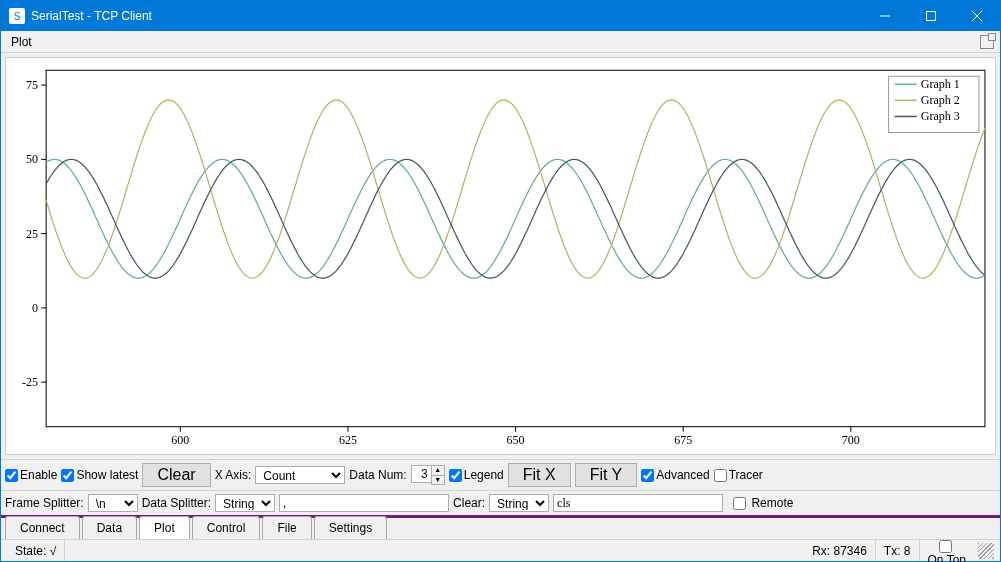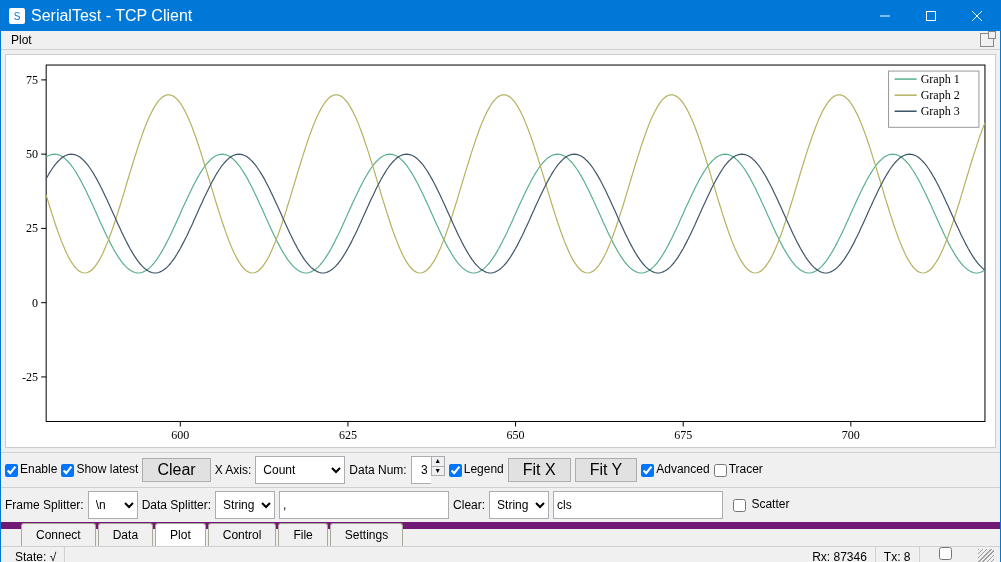--- a/index.html
+++ b/index.html
@@ -1,45 +1,45 @@
 <!DOCTYPE html>
 <html><head>
 <meta charset="utf-8">
 <style>
 * { box-sizing: border-box; margin: 0; padding: 0; font-family: "Microsoft YaHei", sans-serif; font-size: 12px; }
 html, body { width: 1001px; height: 562px; overflow: hidden; }
 .window { width: 1001px; height: 562px; display: flex; flex-direction: column; background: #f0f0f0; border: 1px solid #0078d7; }
 .titlebar { height: 30px; background: #0078d7; color: #fff; display: flex; align-items: center; padding-left: 8px; }
 .titlebar .icon { width: 16px; height: 16px; background: #fff; border-radius: 2px; margin-right: 6px; display:flex; align-items:center; justify-content:center; color:#0078d7; font-size:10px; }
-.titlebar .title { flex: 1; font-size: 16px; }
+.titlebar .title { flex: 1; font-size: 12px; }
 .titlebar .winbtn { width: 46px; height: 30px; display: flex; align-items: center; justify-content: center; color: #fff; }
 .menubar { height: 22px; background: #f0f0f0; display: flex; align-items: center; padding: 0 4px; border-bottom: 1px solid #d0d0d0; justify-content: space-between; }
 .menubar .label { padding: 2px 6px; }
 .menubar .dock { width: 14px; height: 14px; border: 1px solid #888; margin-right: 2px; position:relative; }
 .menubar .dock::after{content:"";position:absolute;top:-3px;right:-3px;width:6px;height:6px;border:1px solid #888;background:#f0f0f0;}
 .plotarea { flex: 1; background: #fff; position: relative; margin: 4px; border: 1px solid #ccc; }
 .plotarea svg { width: 100%; height: 100%; display: block; }
 .tick { stroke: #000; stroke-width: 1; }
 .tick-label { font-size: 12px; fill: #000; font-family: "Microsoft YaHei", serif; }
 .legend-box { fill: #fff; stroke: #999; }
 .legend-text { font-size: 12px; fill: #000; font-family: serif; }
 .series1 { stroke: #5ab08f; stroke-width: 1.2; fill: none; }
 .series2 { stroke: #b5b25f; stroke-width: 1.2; fill: none; }
 .series3 { stroke: #3f566a; stroke-width: 1.2; fill: none; }
 .toolbar { display: flex; align-items: center; padding: 3px 4px; gap: 4px; background: #f0f0f0; border-top: 1px solid #d0d0d0; flex-wrap: nowrap; }
 .toolbar label, .toolbar span { font-size: 12px; white-space: nowrap; }
 .btn { background: #e1e1e1; border: 1px solid #adadad; padding: 2px 14px; font-size: 16px; cursor: pointer; }
-select, input[type=text] { border: 1px solid #abadb3; padding: 1px 3px; font-size: 12px; background: #fff; height: 28px; }
+select, input[type=text] { border: 1px solid #abadb3; padding: 1px 3px; font-size: 12px; background: #fff; height: 18px; }
 input[type=checkbox] { margin-right: 2px; vertical-align: middle; }
 .spinner { display: inline-flex; }
 .spinner input { width: 20px; text-align: right; border-right: none; }
 .spinner .sp { display:flex; flex-direction:column; }
 .spinner .sp div { width: 14px; height: 10px; border: 1px solid #abadb3; background: #f0f0f0; font-size: 7px; line-height: 7px; text-align: center; cursor: pointer; }
 .spinner .sp div:first-child { border-bottom: none; }
-.tabs { display: flex; background: #f0f0f0; border-top: 7px solid #701a75; padding-left: 20px; height: 24px; align-items: flex-end; }
+.tabs { display: flex; background: #f0f0f0; border-top: 3px solid #701a75; padding-left: 4px; height: 24px; align-items: flex-end; }
 .tab { padding: 4px 14px; border: 1px solid #aca899; border-bottom: none; background: #f0f0f0; margin-right: 2px; cursor: pointer; border-radius: 3px 3px 0 0; font-size: 12px; }
 .tab.active { background: #fff; }
 .statusbar { display: flex; align-items: center; height: 22px; background: #f0f0f0; border-top: 1px solid #d0d0d0; padding: 0 6px; font-size: 12px; }
 .statusbar .cell { padding: 0 8px; height: 100%; display: flex; align-items: center; border-right: 1px solid #d0d0d0; }
 .statusbar .cell:last-of-type{border-right:none;flex-direction:column;}
 .statusbar .spacer { flex: 1; }
 .gripper { width: 16px; height: 16px; margin-left: 4px;
   background: repeating-linear-gradient(135deg,#a0a0a0,#a0a0a0 1px,transparent 1px,transparent 3px); }
 </style>
 </head>
@@ -130,22 +130,22 @@
   </div>
 
   <div class="toolbar">
     <span>Frame Splitter:</span>
     <select style="width:50px"><option>\n</option></select>
     <span>Data Splitter:</span>
     <select style="width:60px"><option>String</option></select>
     <input type="text" style="width: 170px;" value=",">
     <span>Clear:</span>
     <select style="width:60px"><option>String</option></select>
-    <input type="text" style="width: 170px;" value="cls">
-    <label style="margin-left:6px"><input type="checkbox" style=""> <span>Scatter</span></label>
+    <input type="text" style="width: 170px; font-family: Liberation Serif, serif;" value="cls">
+    <label style="margin-left:6px"><input type="checkbox" style=""> <span>Remote</span></label>
   </div>
 
   <div class="tabs" id="tabs">
       <div class="tab">Connect</div>
       <div class="tab">Data</div>
       <div class="tab active">Plot</div>
       <div class="tab">Control</div>
       <div class="tab">File</div>
       <div class="tab">Settings</div>
     </div>

